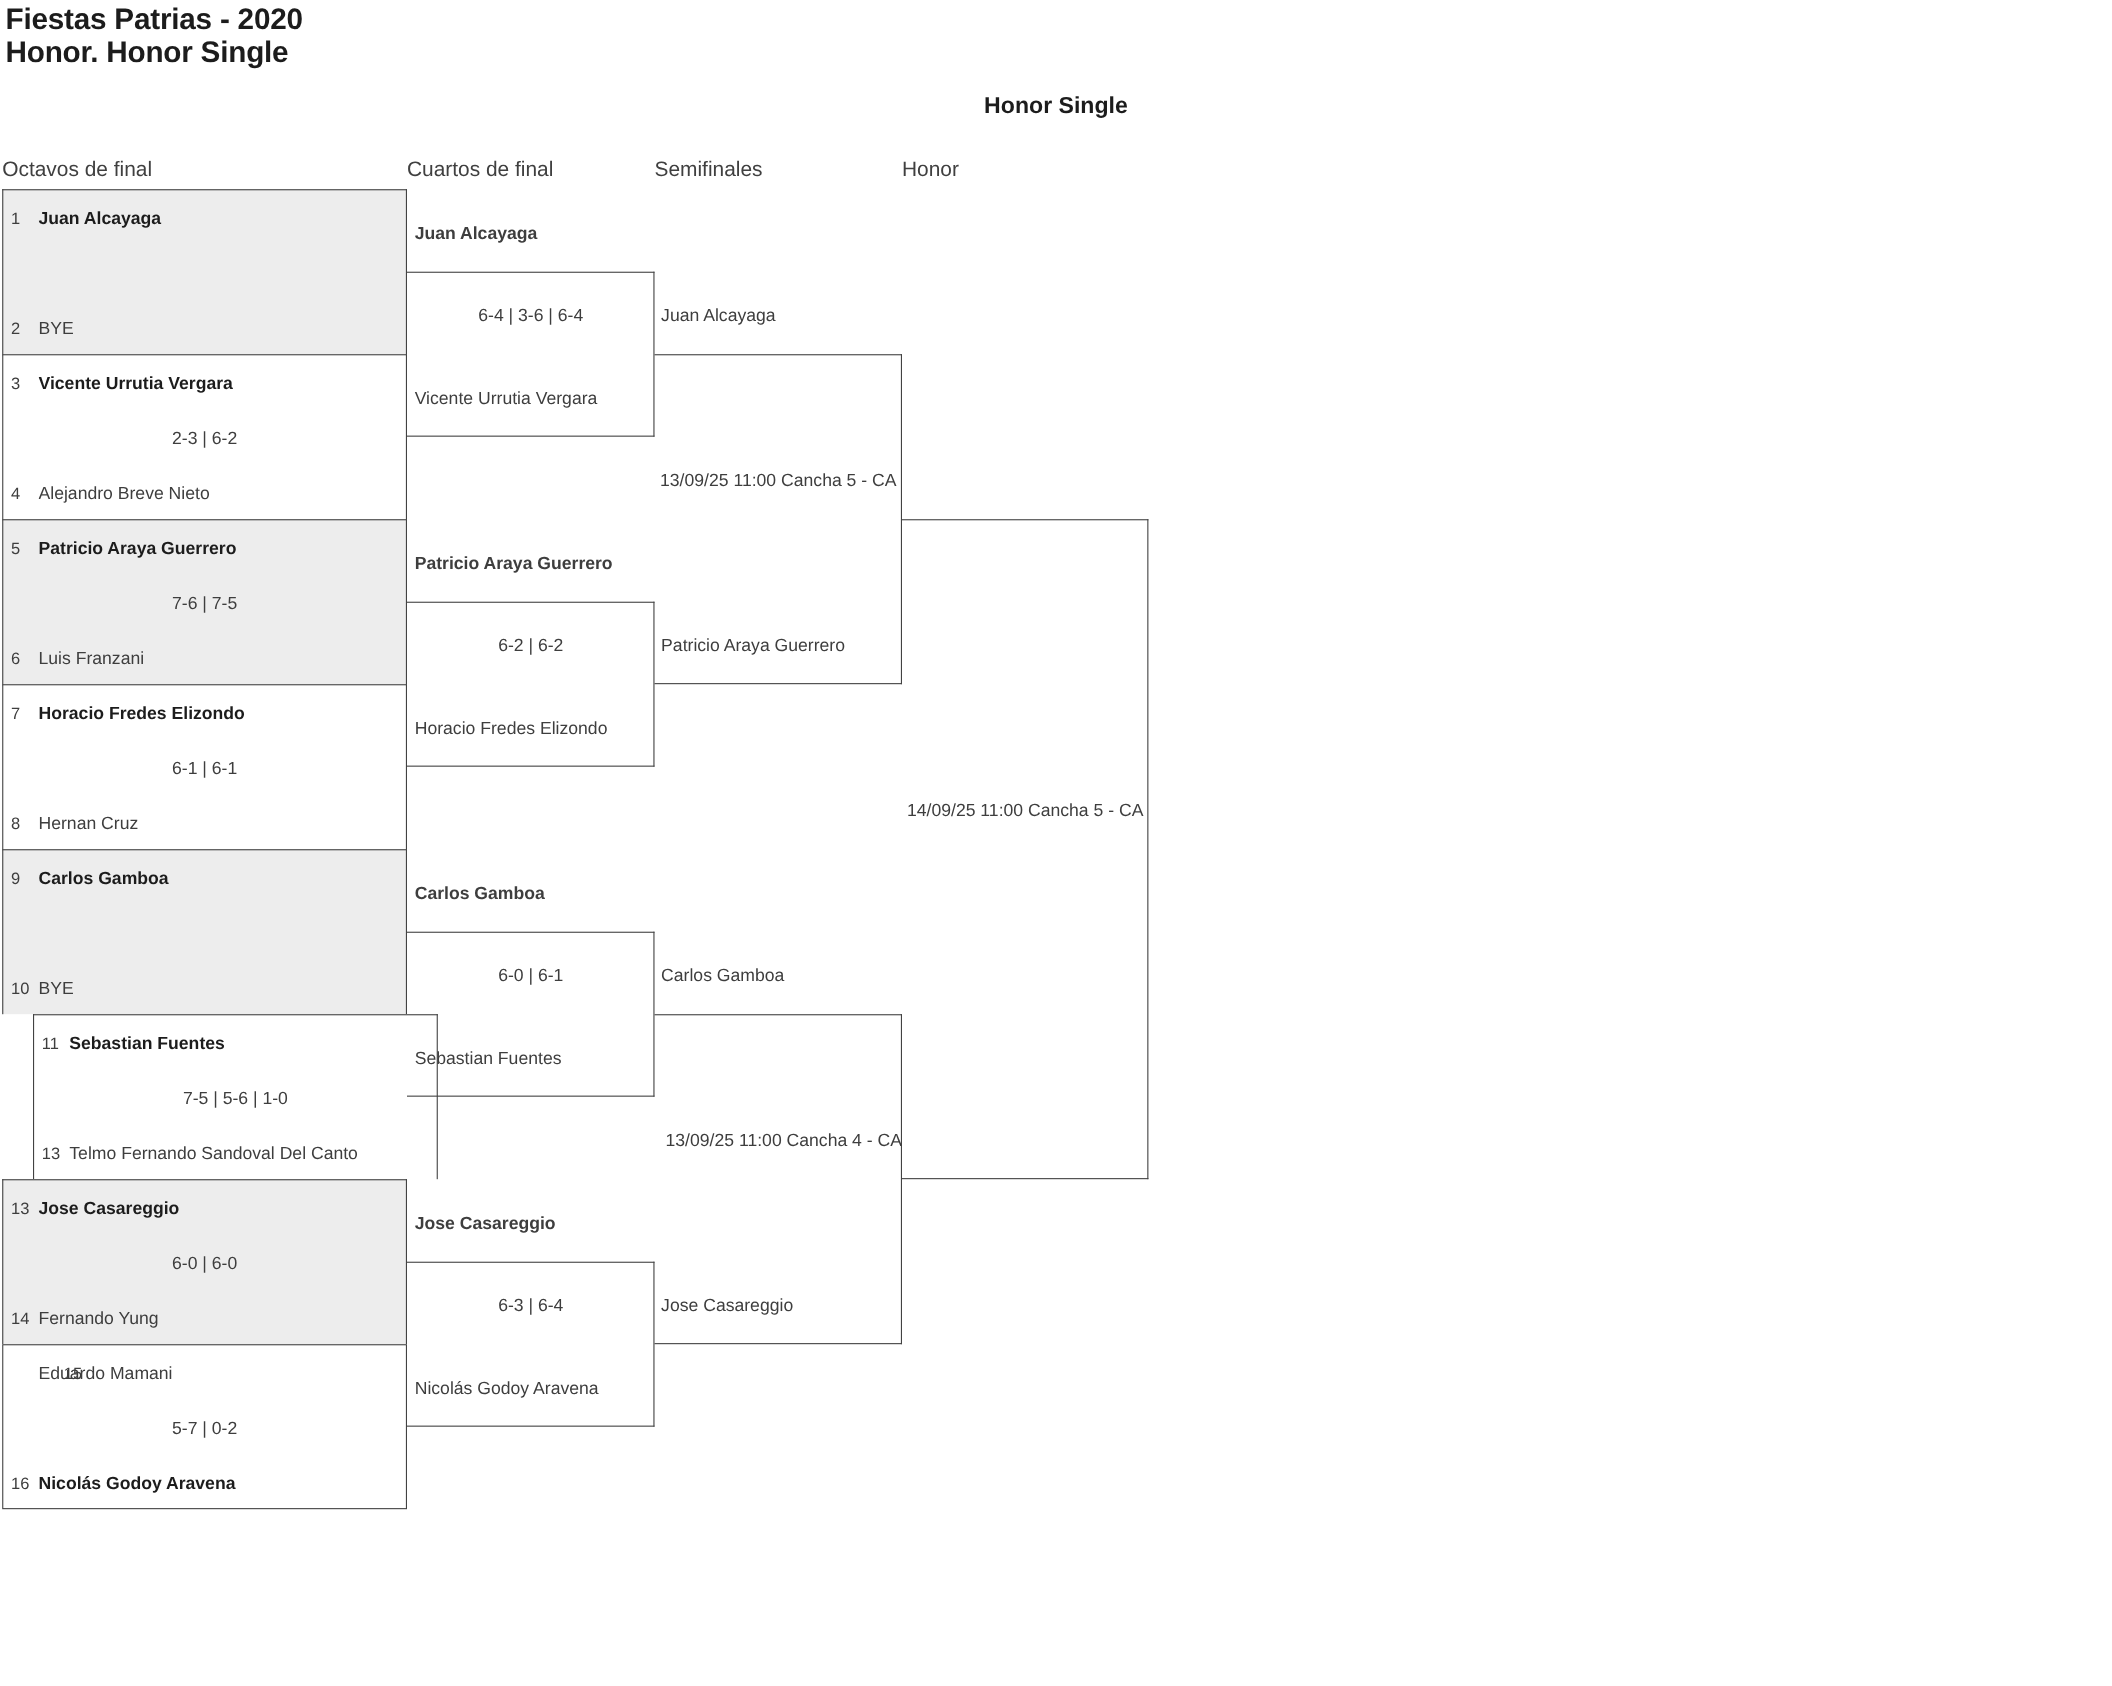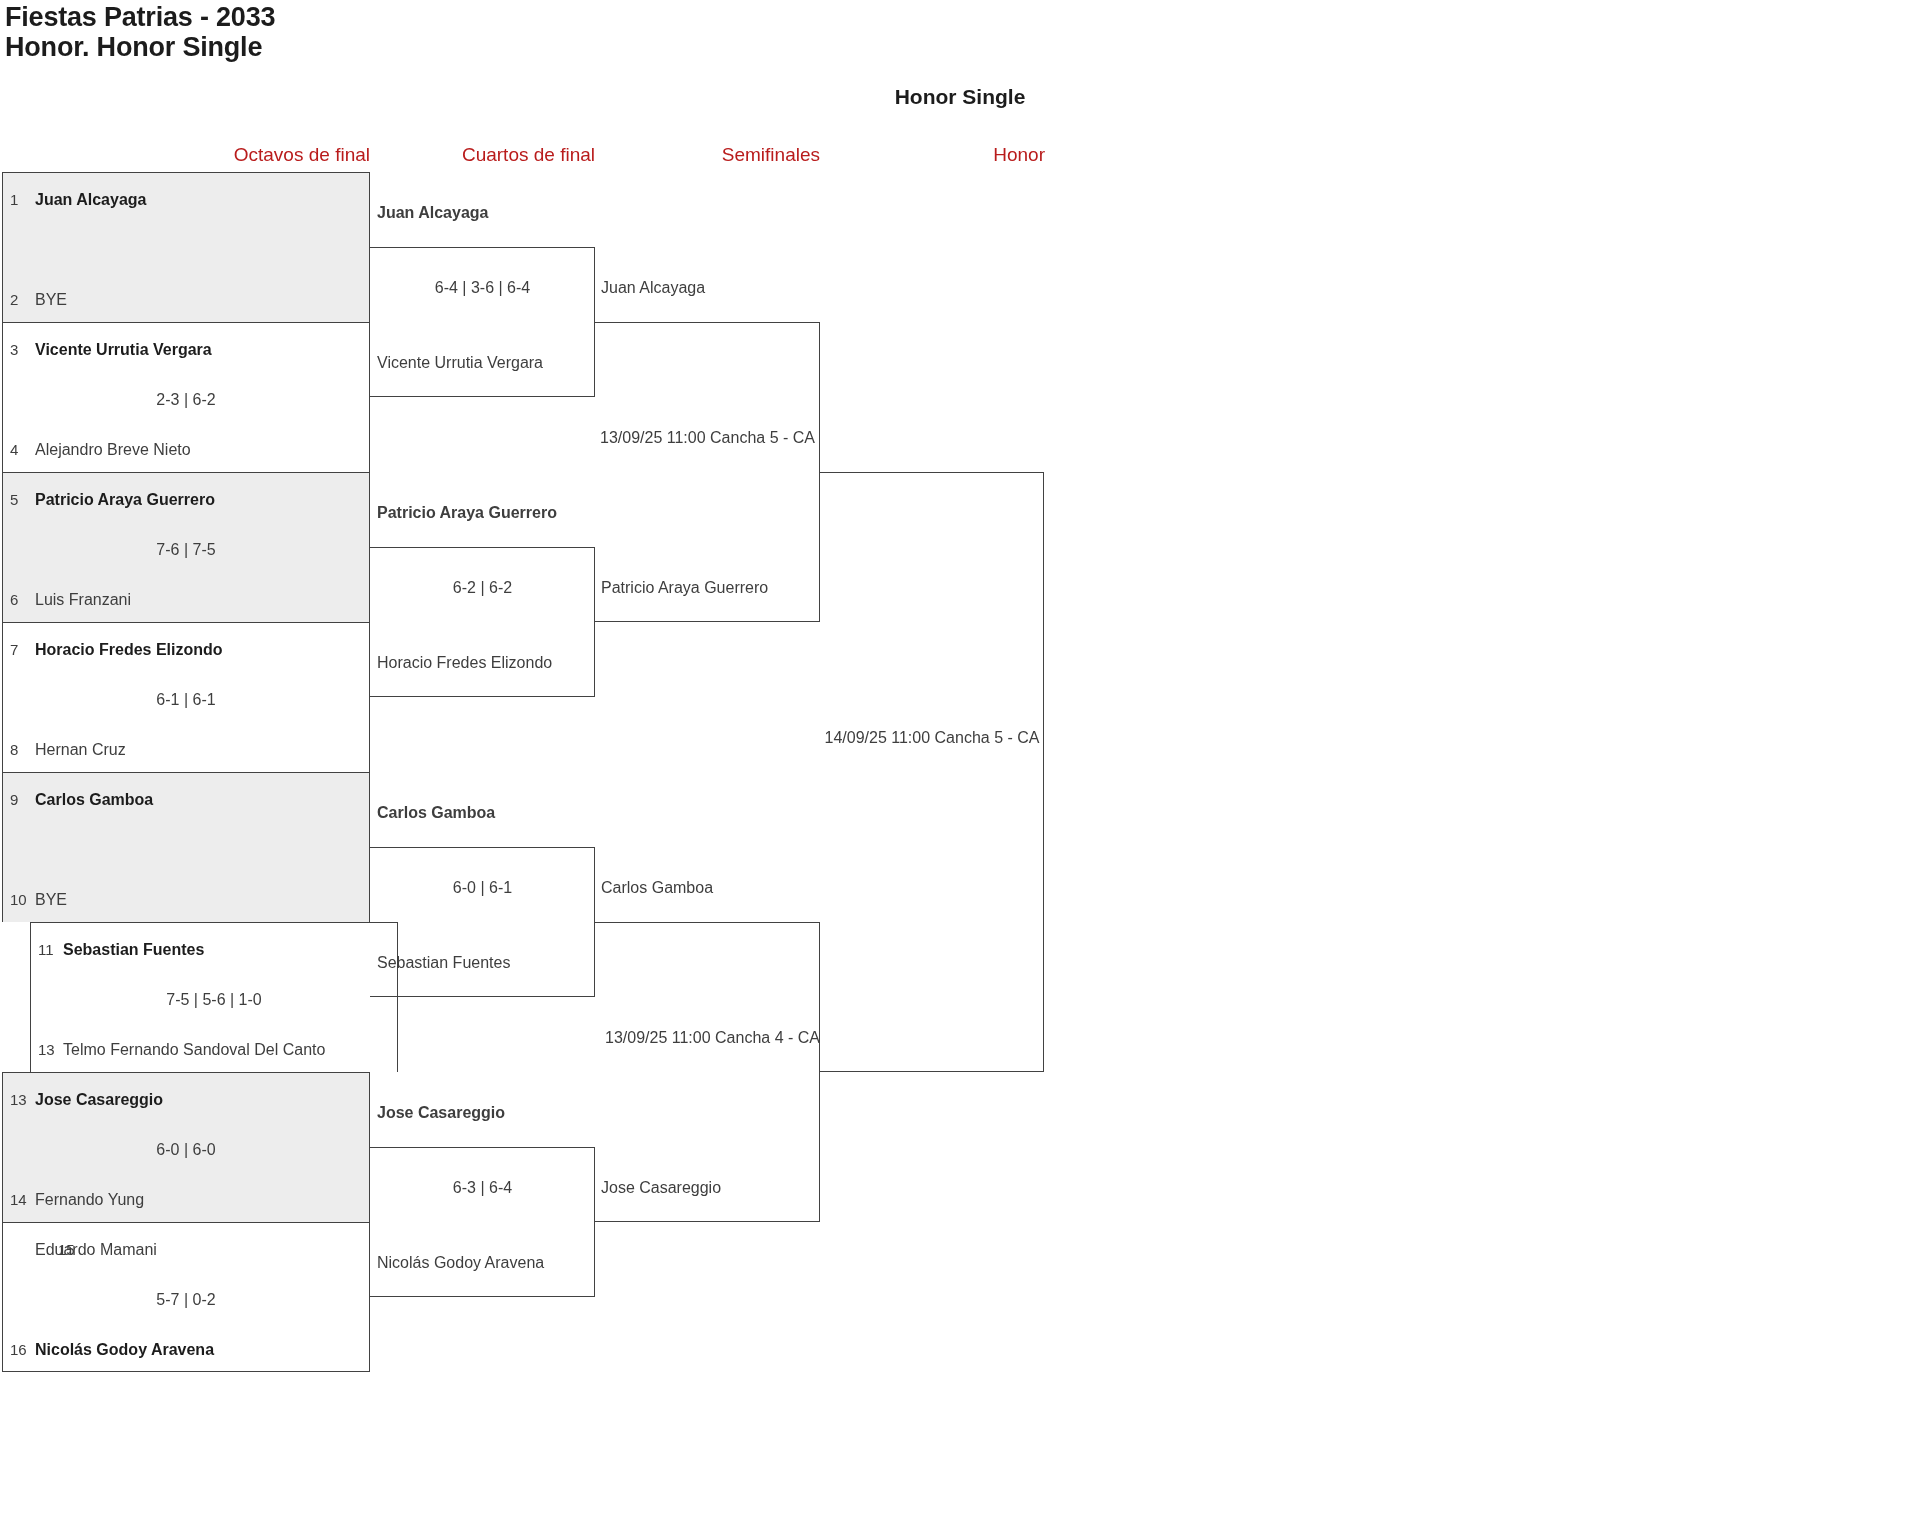--- a/index.html
+++ b/index.html
@@ -8,22 +8,22 @@
     font-family:"Liberation Sans", sans-serif; color:#3e3e3e;
   }
   
   .title-block { position:absolute; left:5px; top:2px; }
   .title-line { font-size:27px; line-height:30px; font-weight:600; color:#1c1c1c; letter-spacing:-0.2px; }
   .category { position:absolute; left:0; top:85px; width:1920px; text-align:center;
     font-size:21px; line-height:24px; font-weight:600; color:#1c1c1c; }
   
   .logo { position:absolute; left:1690px; top:0; width:230px; height:70px; }
   
-  .round-h { position:absolute; top:144px; text-align:right; font-size:19px; line-height:22px;
-    font-weight:500; color:#b91c1c; }
+  .round-h { position:absolute; top:144px; text-align:left; font-size:19px; line-height:22px;
+    font-weight:500; color:#404040; }
   
   .obox { position:absolute; left:2px; width:368px; height:150px; box-sizing:border-box;
     border:1.5px solid #424242; border-bottom:none; background:#ffffff; }
   .obox.shaded { background:#ededed; }
   .obox.last { border-bottom:1.5px solid #424242; }
   .seed { position:absolute; left:7px; width:22px; font-size:15px; line-height:18px; color:#3e3e3e; }
   .nm { position:absolute; left:32px; right:6px; font-size:16px; line-height:18px; color:#3e3e3e;
     white-space:nowrap; overflow:hidden; }
   .winner { font-weight:700; color:#1c1c1c; }
   .oscore { position:absolute; top:68px; left:0; width:100%; text-align:center;
@@ -38,21 +38,21 @@
     font-size:16px; line-height:18px; color:#3e3e3e; }
   .sinfo { position:absolute; left:595px; width:225px; text-align:center;
     font-size:16px; line-height:18px; color:#3e3e3e; }
   .finfo { position:absolute; left:820px; width:224px; text-align:center;
     font-size:16px; line-height:18px; color:#3e3e3e; }
 </style>
 </head>
 <body>
 
 <div class="title-block">
-  <div class="title-line">Fiestas Patrias - 2033</div>
+  <div class="title-line">Fiestas Patrias - 2020</div>
   <div class="title-line">Honor. Honor Single</div>
 </div>
 <div class="category">Honor Single</div>
 
 <div class="logo">
   
   
   
   
   

